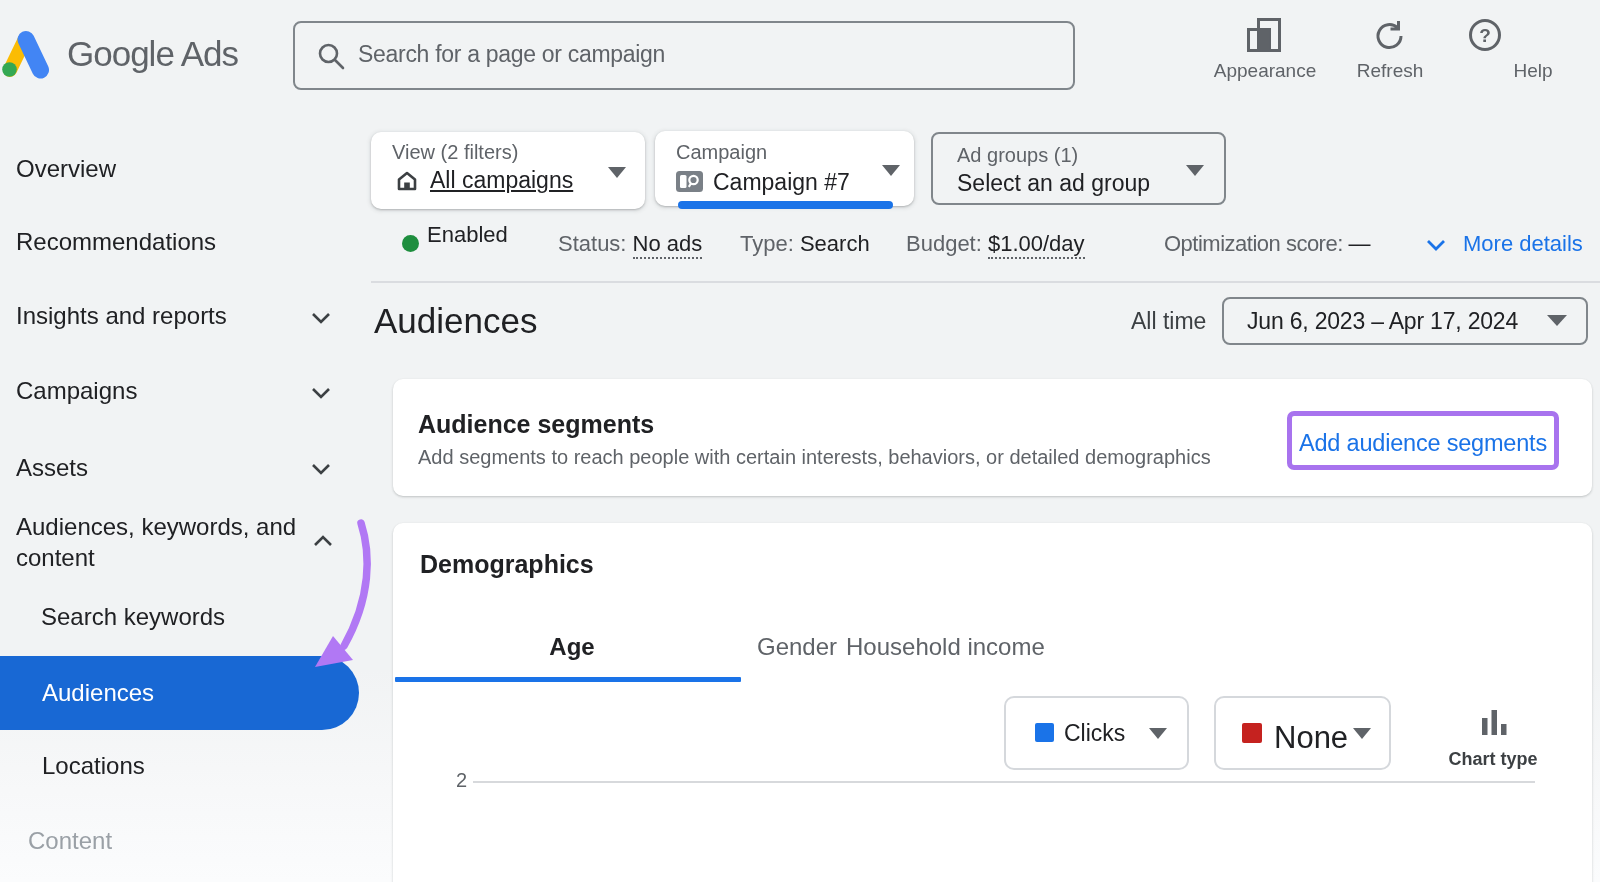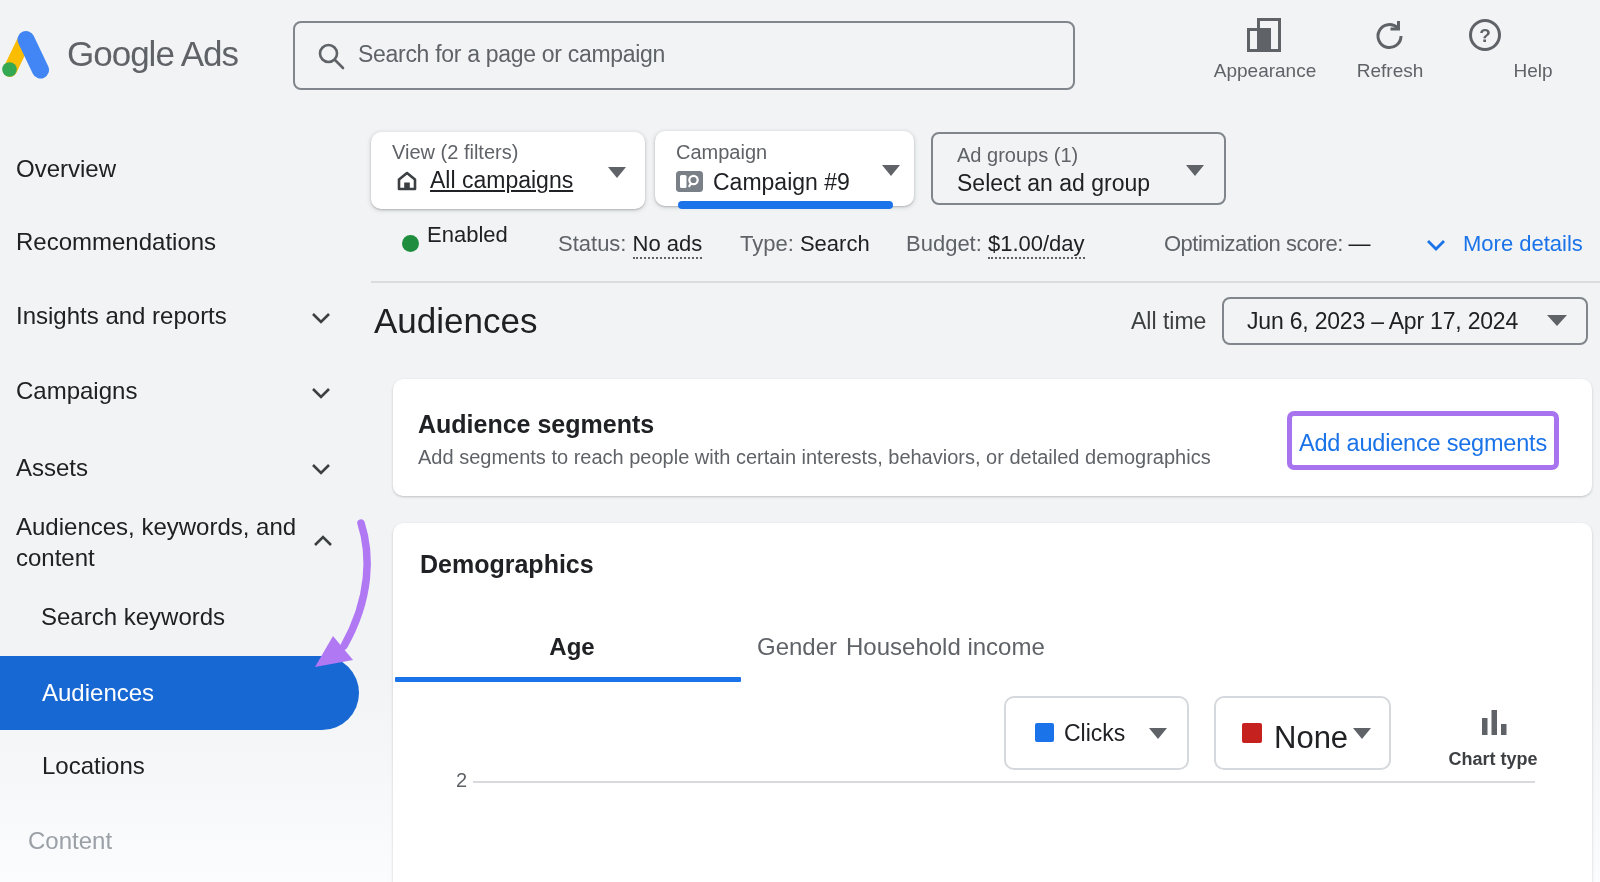--- a/index.html
+++ b/index.html
@@ -120,21 +120,21 @@
 <div class="abs tri" style="left:608px;top:167px;"></div>
 
 <div class="abs card" style="left:655px;top:131px;width:259px;height:75px;"></div>
 <div class="abs small-label" style="left:676px;top:141px;">Campaign</div>
 <svg class="abs" style="left:676px;top:171px;" width="27" height="21" viewBox="0 0 27 21">
   <rect x="0" y="0" width="27" height="21" rx="3.5" fill="#7a8087"></rect>
   <rect x="4" y="4" width="6.5" height="13" rx="1.5" fill="#fff"></rect>
   <circle cx="17.5" cy="9" r="4.2" fill="none" stroke="#fff" stroke-width="2.2"></circle>
   <line x1="15" y1="12.5" x2="12.8" y2="15.8" stroke="#fff" stroke-width="2.2"></line>
 </svg>
-<div class="abs val" style="left:713px;top:169px;">Campaign #9</div>
+<div class="abs val" style="left:713px;top:169px;">Campaign #7</div>
 <div class="abs tri" style="left:882px;top:165px;"></div>
 <div class="abs" style="left:678px;top:201px;width:215px;height:8px;background:#1a73e8;border-radius:4px;"></div>
 
 <div class="abs outline-box" style="left:931px;top:132px;width:295px;height:73px;"></div>
 <div class="abs small-label" style="left:957px;top:144px;">Ad groups (1)</div>
 <div class="abs val" style="left:957px;top:170px;">Select an ad group</div>
 <div class="abs tri" style="left:1186px;top:165px;"></div>
 
 <div class="abs" style="left:402px;top:235px;width:17px;height:17px;border-radius:50%;background:#1e8e3e;"></div>
 <div class="abs status" style="left:427px;top:222px;">Enabled</div>

